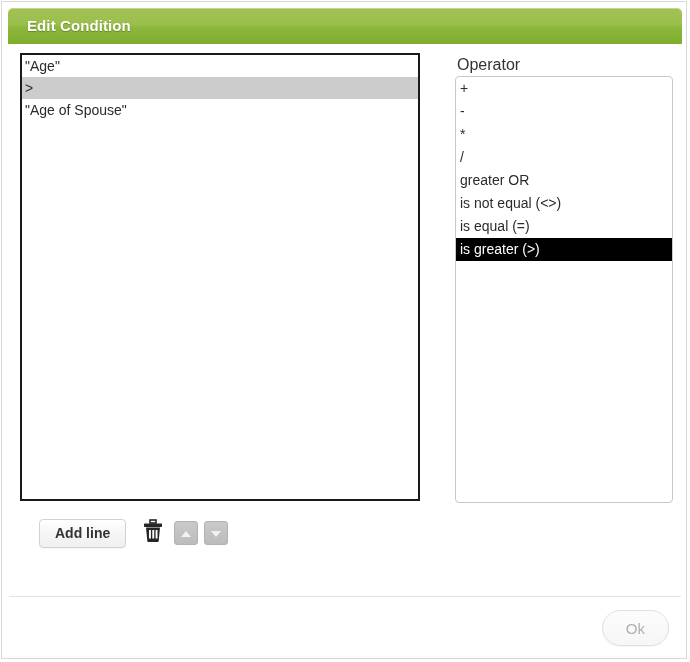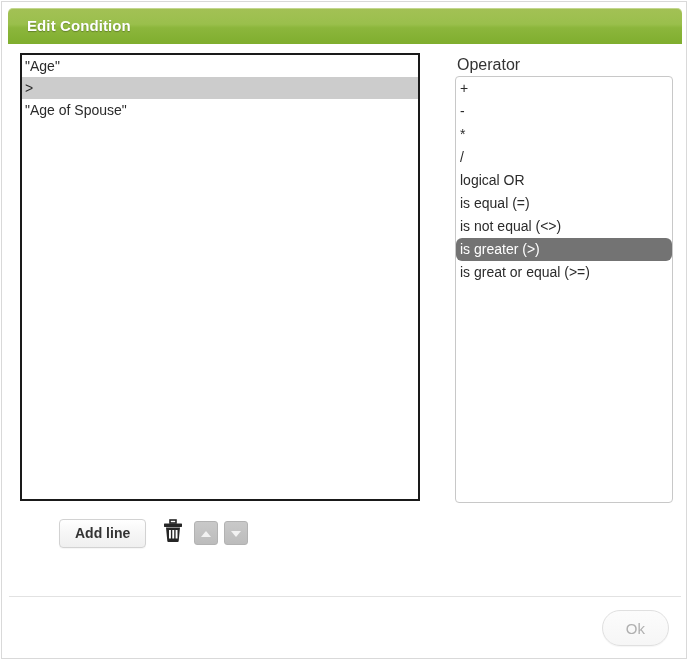--- a/index.html
+++ b/index.html
@@ -100,23 +100,22 @@
   .op-row {
     height: 23px;
     line-height: 23px;
     padding-left: 4px;
     font-size: 14px;
     color: #2b2b2b;
     white-space: nowrap;
     cursor: default;
   }
   .op-row.selected {
-    background: #737373;
+    background: #000000;
     color: #ffffff;
-    border-radius: 6px;
   }
 
   
   .toolbar {
     position: absolute;
     left: 37px;
     top: 513px;
     height: 36px;
     display: flex;
     align-items: center;
@@ -132,21 +131,20 @@
     background: linear-gradient(to bottom, #ffffff 0%, #f6f6f6 50%, #efefef 100%);
     border: 1px solid #d2d2d2;
     border-radius: 4px;
     box-shadow: 0 1px 1px rgba(0,0,0,0.04);
     box-sizing: border-box;
     display: flex;
     align-items: center;
     justify-content: center;
     cursor: pointer;
     white-space: nowrap;
-    margin-left: 20px;
   }
   .btn.disabled {
     color: #b0b0b0;
     background: linear-gradient(to bottom, #fcfcfc 0%, #f6f6f6 100%);
     border-color: #e0e0e0;
     cursor: default;
   }
 
   .icon-btn-trash {
     width: 26px;
@@ -216,25 +214,24 @@
     <div class="expr-row selected">&gt;</div>
     <div class="expr-row">"Age of Spouse"</div>
   </div>
 
   <div class="operator-label">Operator</div>
   <div class="operator-listbox">
     <div class="op-row">+</div>
     <div class="op-row">-</div>
     <div class="op-row">*</div>
     <div class="op-row">/</div>
-    <div class="op-row">logical OR</div>
+    <div class="op-row">greater OR</div>
+    <div class="op-row">is not equal (&lt;&gt;)</div>
     <div class="op-row">is equal (=)</div>
-    <div class="op-row">is not equal (&lt;&gt;)</div>
     <div class="op-row selected">is greater (&gt;)</div>
-    <div class="op-row">is great or equal (&gt;=)</div>
   </div>
 
   <div class="toolbar">
     <div class="btn">Add line</div>
 
     <div class="icon-btn-trash">
       <span>
         <svg width="22" height="24" viewBox="0 0 22 24" aria-hidden="true">
           <rect x="8" y="1" width="6" height="3" fill="none" stroke="#262626" stroke-width="1.6"></rect>
           <rect x="2" y="4.5" width="18" height="3.4" rx="0.6" fill="#262626"></rect>

